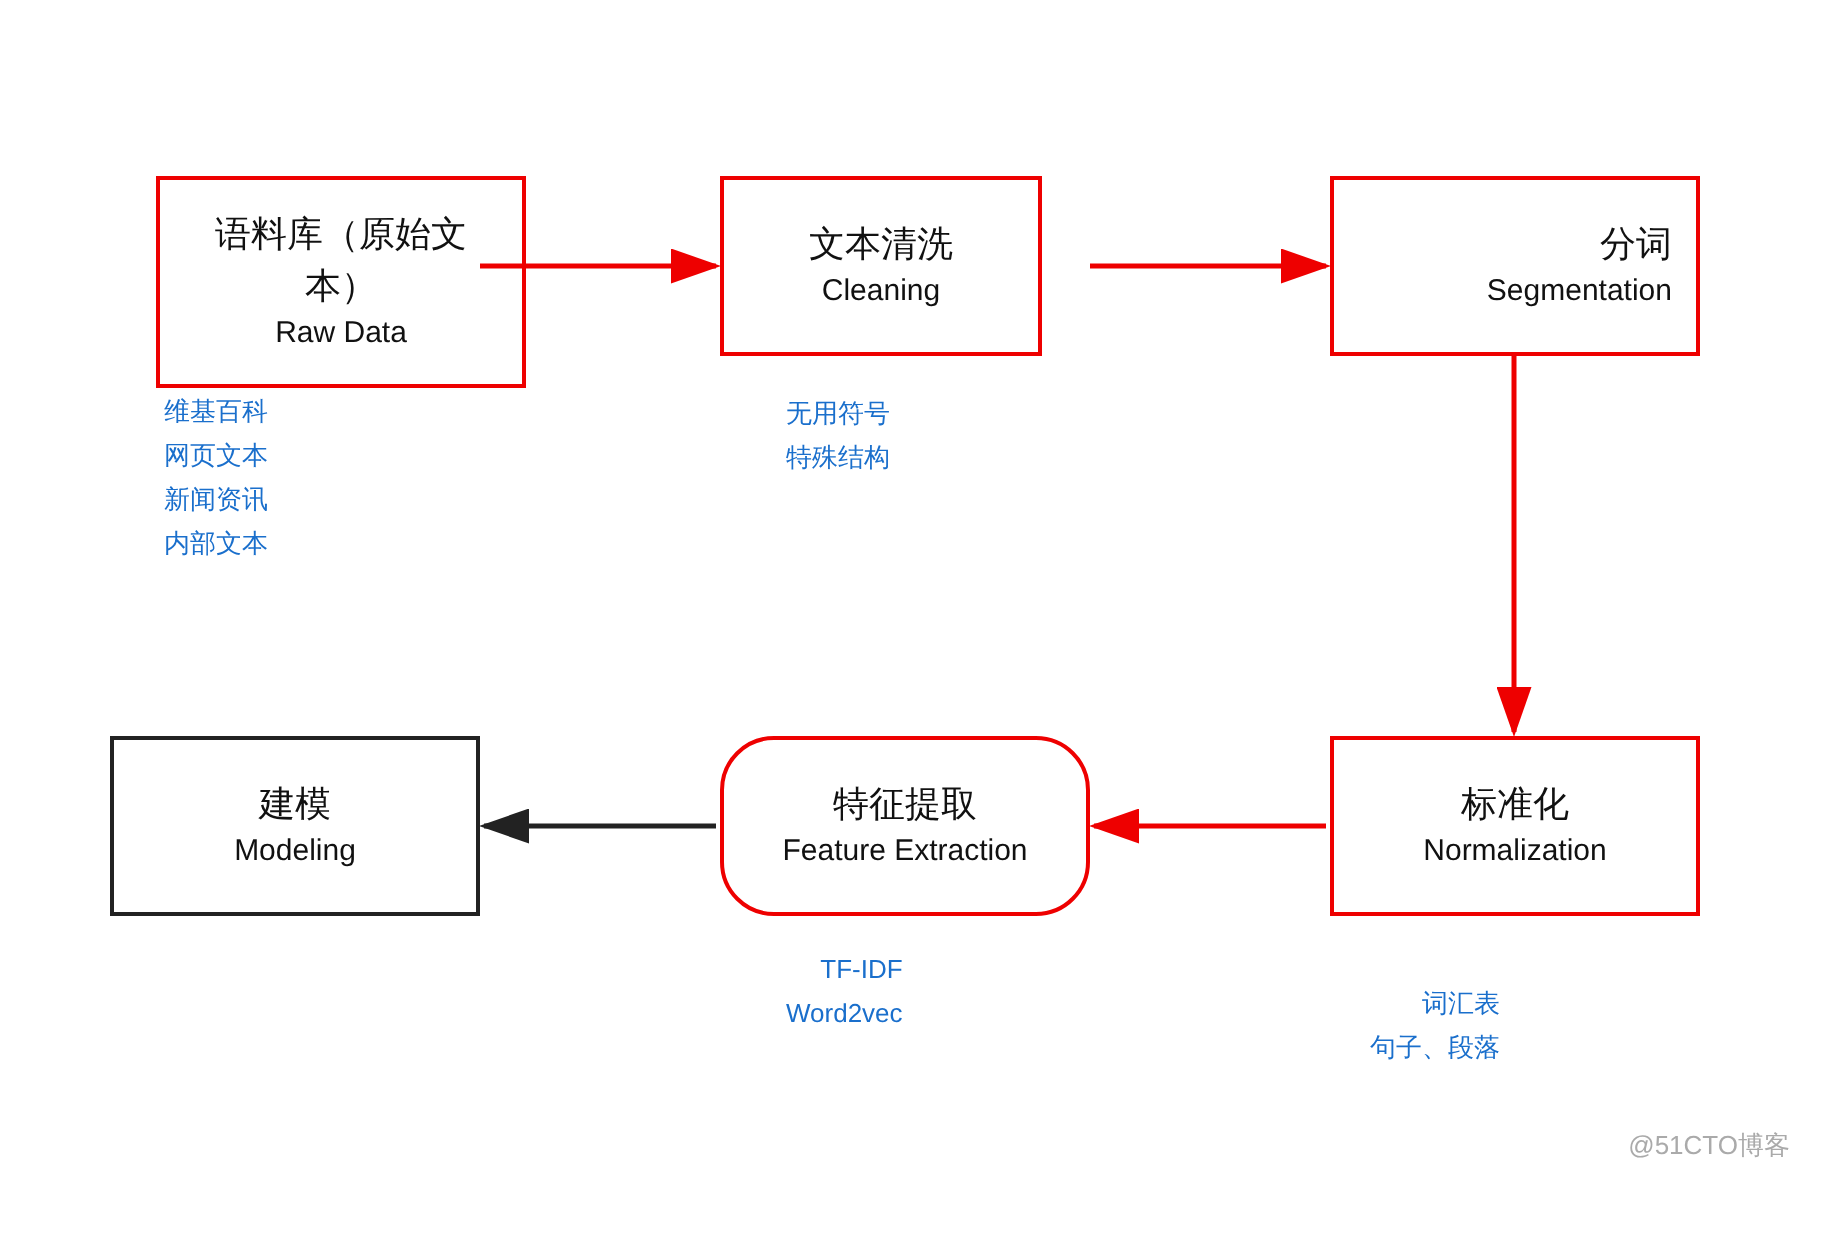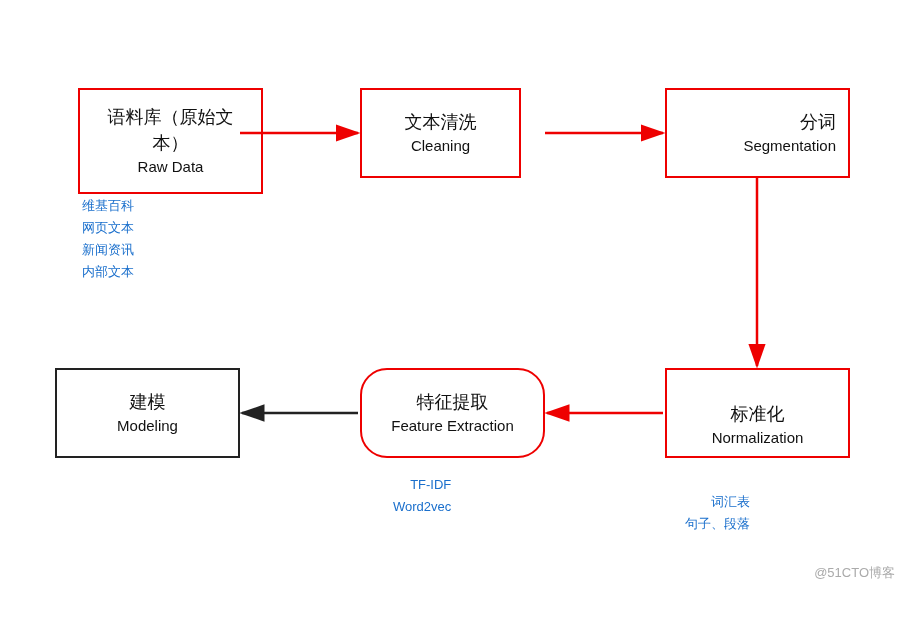--- a/index.html
+++ b/index.html
@@ -107,21 +107,21 @@
   <div class="box box-red" style="left:360px; top:88px; width:161px; height:90px;">
     <span class="zh">文本清洗</span>
     <span class="en">Cleaning</span>
   </div>
 
   <div class="box box-red" style="left:665px; top:88px; width:185px; height:90px;align-items:flex-end;">
     <span class="zh">分词</span>
     <span class="en">Segmentation</span>
   </div>
 
-  <div class="box box-red" style="left:665px; top:368px; width:185px; height:90px;justify-content:flex-end;">
+  <div class="box box-red" style="left:665px; top:368px; width:185px; height:90px;">
     <span class="zh">标准化</span>
     <span class="en">Normalization</span>
   </div>
 
   <div class="box box-red" style="left:360px; top:368px; width:185px; height:90px;border-radius:27px;">
     <span class="zh">特征提取</span>
     <span class="en">Feature Extraction</span>
   </div>
 
   <div class="box box-black" style="left:55px; top:368px; width:185px; height:90px;">
@@ -129,20 +129,24 @@
     <span class="en">Modeling</span>
   </div>
 
   <div class="annotation" style="left:82px; top:195px;">
     <div>维基百科</div>
     <div>网页文本</div>
     <div>新闻资讯</div>
     <div>内部文本</div>
   </div>
 
+  <div class="annotation" style="left:393px; top:196px;">
+    <div>无用符号</div>
+    <div>特殊结构</div>
+  </div>
 
   <div class="annotation" style="left:685px; top:491px;">
     <div>词汇表</div>
     <div>句子、段落</div>
   </div>
 
   <div class="annotation" style="left:393px; top:474px;">
     <div>TF-IDF</div>
     <div>Word2vec</div>
   </div>

